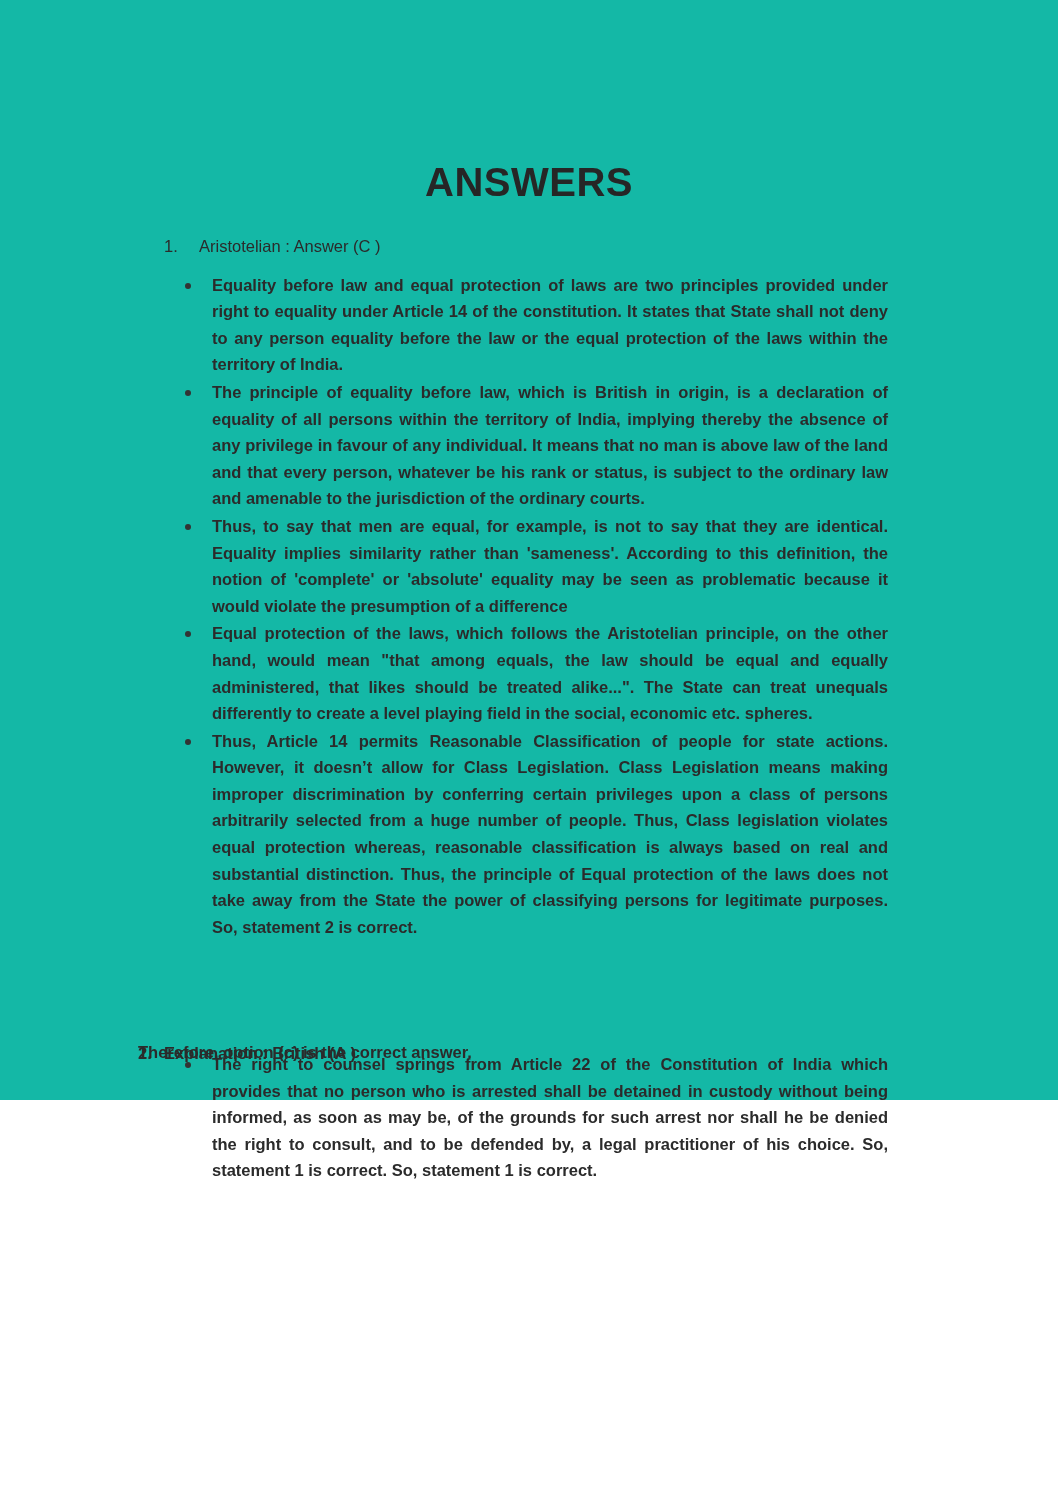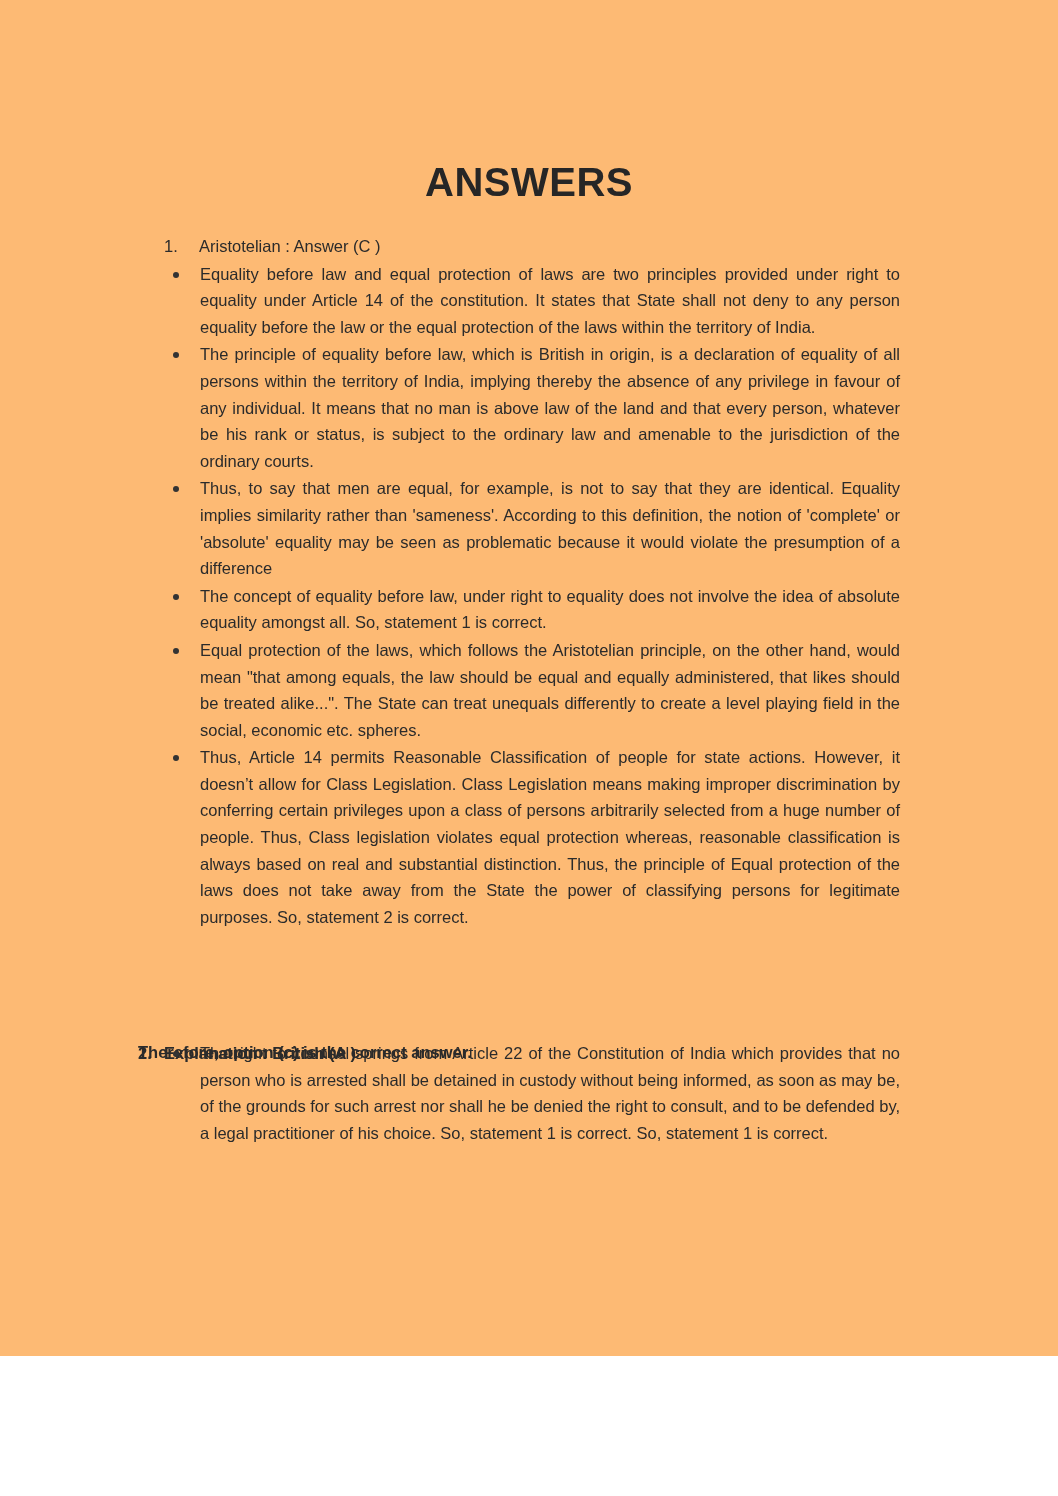--- a/index.html
+++ b/index.html
@@ -6,22 +6,22 @@
   body {
     width: 1058px; height: 1496px;
     background: #ffffff;
     font-family: "Liberation Sans", sans-serif;
     color: #2b2b2b;
     position: relative;
     overflow: hidden;
   }
   .page {
     position: absolute;
-    left: 0; top: 0; width: 1058px; height: 1356px;
-    background: #fdba74;
+    left: 0; top: 0; width: 1058px; height: 1100px;
+    background: #14b8a6;
   }
   .title {
     position: absolute;
     top: 160px; left: 0; width: 1058px;
     text-align: center;
     font-size: 40px;
     font-weight: bold;
     color: #262626;
     letter-spacing: 0.5px;
   }
@@ -30,21 +30,21 @@
     left: 138px; width: 762px;
     font-size: 16.5px;
     line-height: 26.6px;
   }
   .q1 { top: 233px; }
   .q-head {
     display: flex;
     padding-left: 26px;
   }
   .q-head .num { width: 35px; }
-  .bullets { margin: 0; padding: 0; list-style: none; }
+  .bullets { margin: 12px; padding: 0; list-style: none; font-weight: bold; }
   .bullets li {
     position: relative;
     padding-left: 62px;
     text-align: justify;
     margin-top: 1px;
   }
   .bullets li .dot {
     position: absolute;
     left: 35px; top: 11px;
     width: 6px; height: 6px;
@@ -76,21 +76,20 @@
 
   <div class="content q1">
     <div class="q-head">
       <span class="num">1.</span>
       <span>Aristotelian : Answer (C )</span>
     </div>
     <ul class="bullets">
       <li><span class="dot"></span><span>Equality before law and equal protection of laws are two principles provided under right to equality under Article 14 of the constitution. It states that State shall not deny to any person equality before the law or the equal protection of the laws within the territory of India.</span></li>
       <li><span class="dot"></span><span>The principle of equality before law, which is British in origin, is a declaration of equality of all persons within the territory of India, implying thereby the absence of any privilege in favour of any individual. It means that no man is above law of the land and that every person, whatever be his rank or status, is subject to the ordinary law and amenable to the jurisdiction of the ordinary courts.</span></li>
       <li><span class="dot"></span><span>Thus, to say that men are equal, for example, is not to say that they are identical. Equality implies similarity rather than 'sameness'. According to this definition, the notion of 'complete' or 'absolute' equality may be seen as problematic because it would violate the presumption of a difference</span></li>
-      <li><span class="dot"></span><span>The concept of equality before law, under right to equality does not involve the idea of absolute equality amongst all. So, statement 1 is correct.</span></li>
       <li><span class="dot"></span><span>Equal protection of the laws, which follows the Aristotelian principle, on the other hand, would mean "that among equals, the law should be equal and equally administered, that likes should be treated alike...". The State can treat unequals differently to create a level playing field in the social, economic etc. spheres.</span></li>
       <li><span class="dot"></span><span>Thus, Article 14 permits Reasonable Classification of people for state actions. However, it doesn’t allow for Class Legislation. Class Legislation means making improper discrimination by conferring certain privileges upon a class of persons arbitrarily selected from a huge number of people. Thus, Class legislation violates equal protection whereas, reasonable classification is always based on real and substantial distinction. Thus, the principle of Equal protection of the laws does not take away from the State the power of classifying persons for legitimate purposes. So, statement 2 is correct.</span></li>
     </ul>
   </div>
 
   <div class="conclusion">Therefore, option (c) is the correct answer.</div>
 
   <div class="q2-head">
     <span class="num">2.</span>
     <span>Explanation : British (A )</span>

